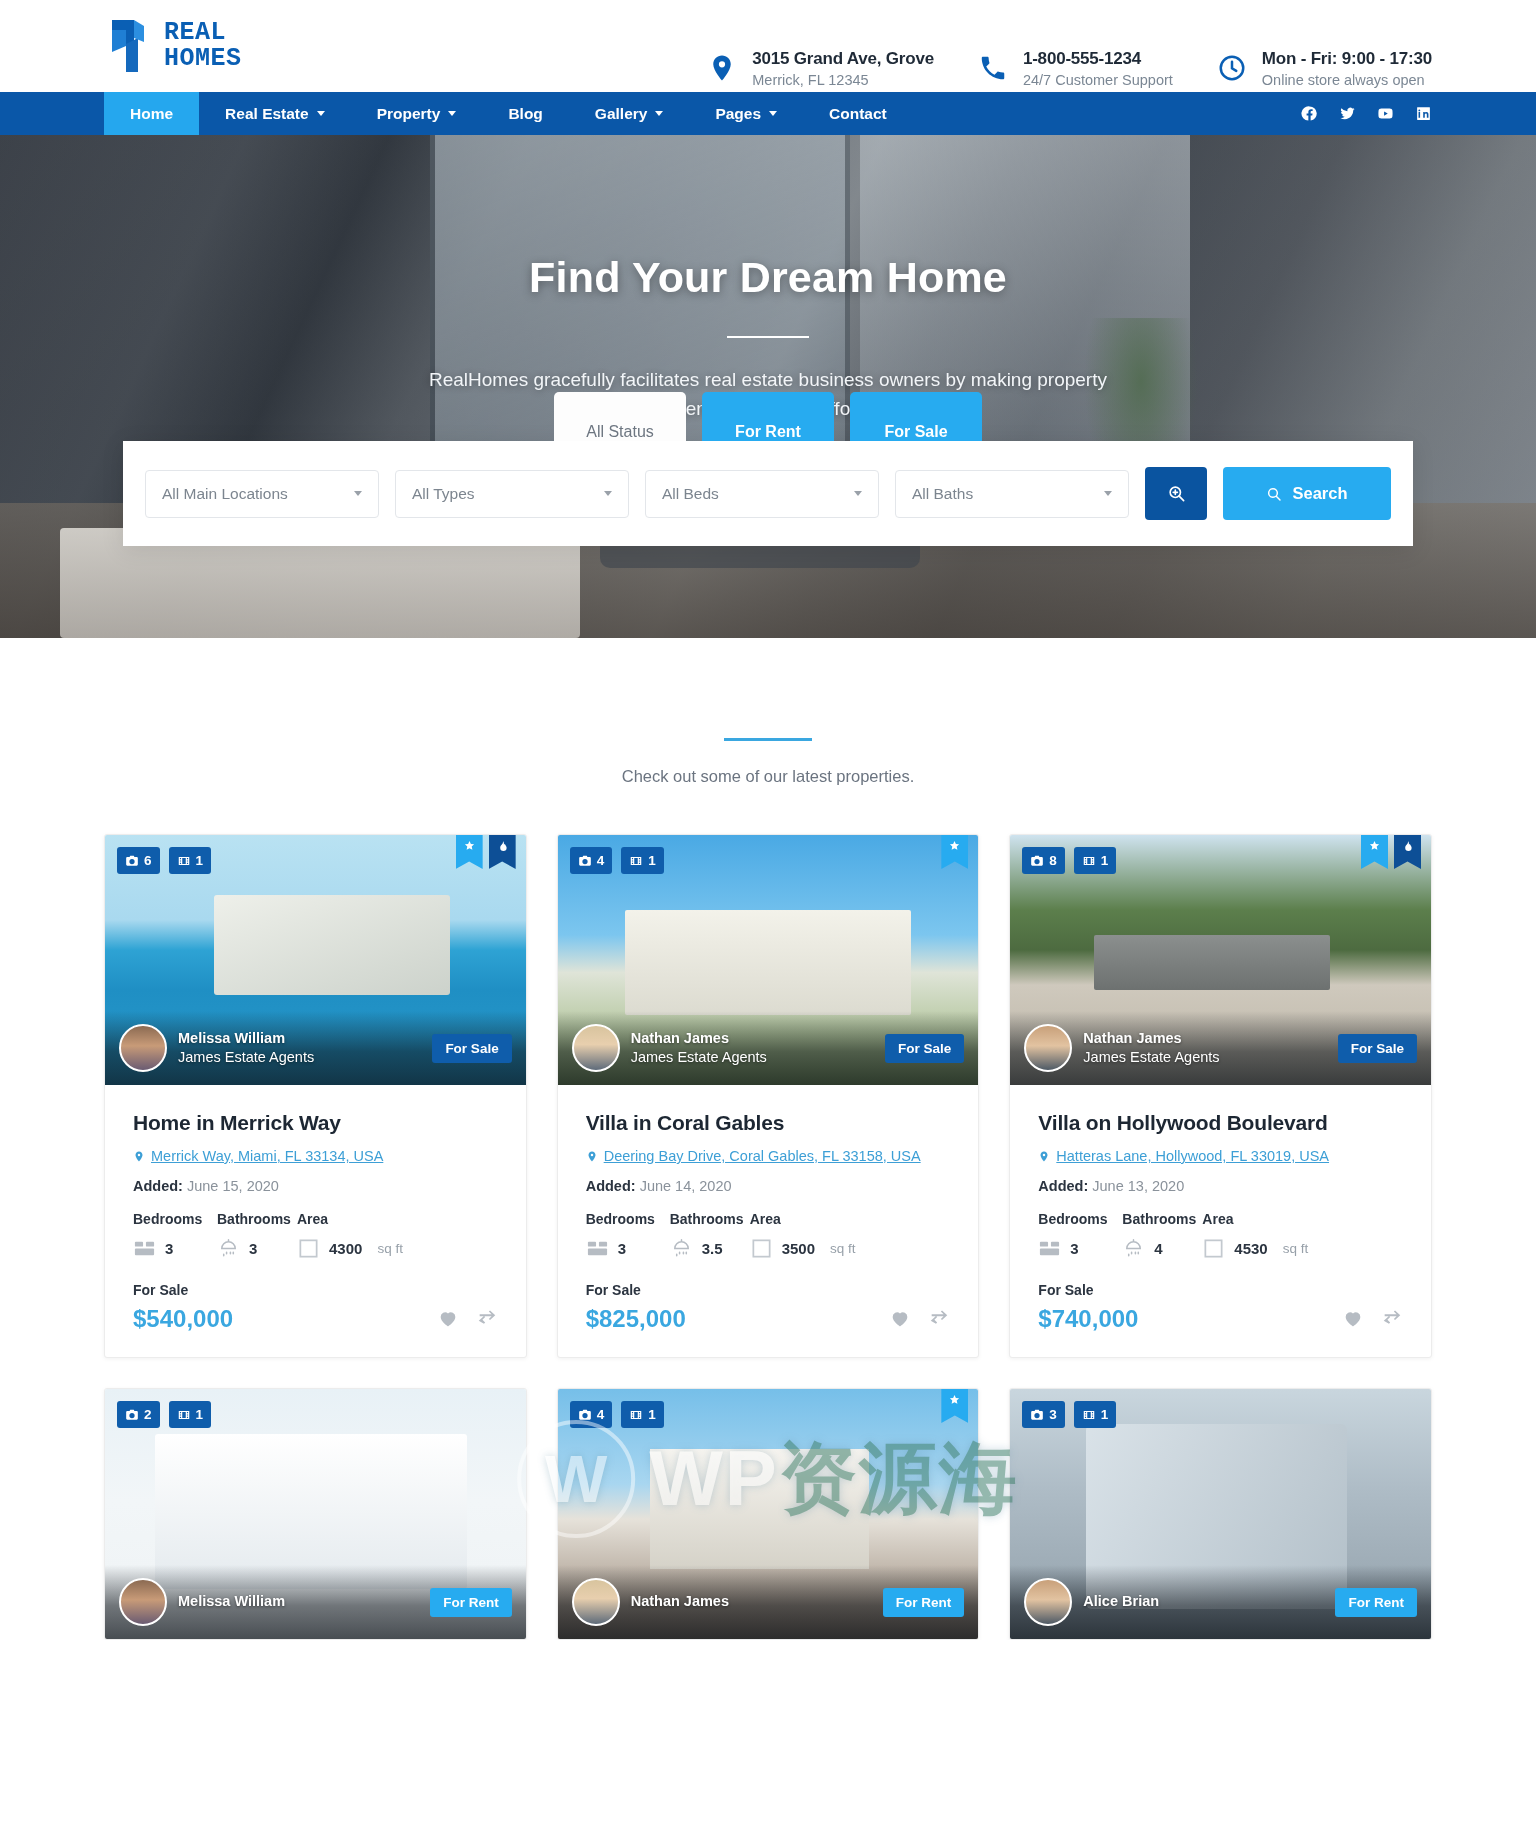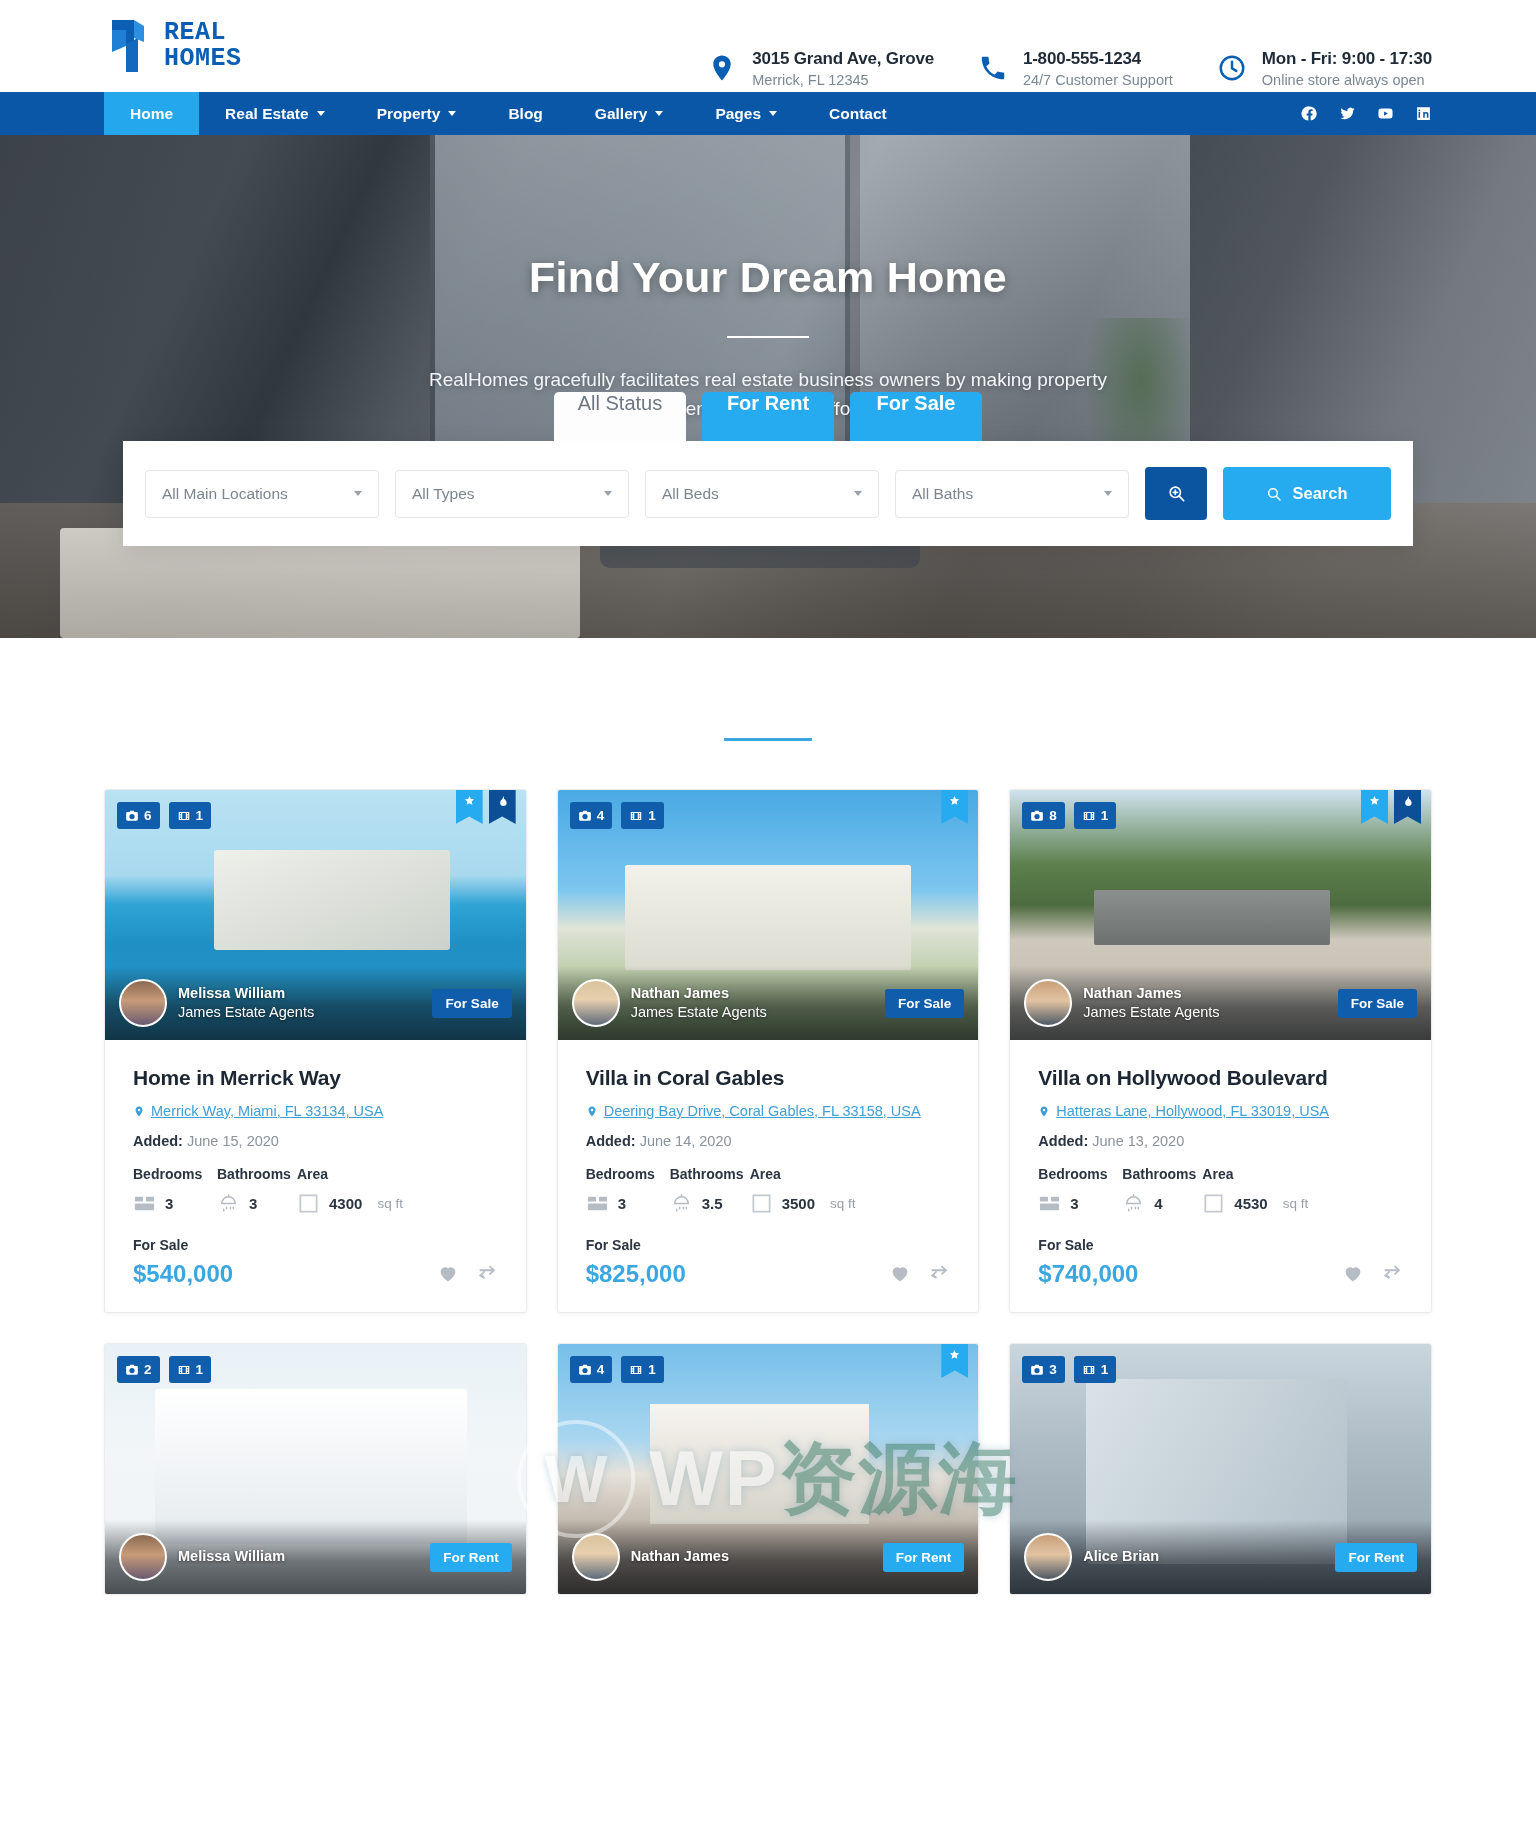--- a/index.html
+++ b/index.html
@@ -114,22 +114,22 @@
     margin:28px auto 0; width:730px;
     font-size:19px; line-height:1.52; color:#f2f5f8;
     text-shadow:0 1px 7px rgba(0,0,0,.35);
   }
 
   
   .search-wrap { position:absolute; left:0; right:0; bottom:92px; z-index:4; }
   .tabs { display:flex; justify-content:center; }
   .tab {
     min-width:132px; height:49px;
-    display:flex; align-items:flex-start; justify-content:center;
-    font-size:20px; font-weight:600;
+    display:flex; align-items:flex-end; justify-content:center;
+    font-size:16px; font-weight:600;
     border-radius:5px 5px 0 0;
     cursor:pointer;
   }
   .tab.active { background:#fdfdfd; color:#6d7681; font-weight:500; }
   .tab.fill { background:#27abf0; color:#ffffff; margin-left:16px; }
 
   .search-panel {
     background:#ffffff;
     margin:0 123px;
     padding:26px 22px;
@@ -448,20 +448,21 @@
             <path d="M15.4 15.4L21 21" stroke-linecap="round"></path>
           </svg>
           <span>Search</span>
         </div>
       </div>
     </div>
   </div>
 
   <div class="section">
     <div class="sec-rule"></div>
+    <div class="sec-sub">Check out some of our latest properties.</div>
 
     <div class="grid">
 
       <div class="card">
         <div class="card-media">
           <div class="ph ph-a"></div>
           <div class="badges">
             <div class="badge">
               <svg viewBox="0 0 24 24">
                   <path d="M9 3l-1.2 2H4a2 2 0 0 0-2 2v11a2 2 0 0 0 2 2h16a2 2 0 0 0 2-2V7a2 2 0 0 0-2-2h-3.8L15 3H9zm3 5.5a4.5 4.5 0 1 1 0 9 4.5 4.5 0 0 1 0-9z"></path>

